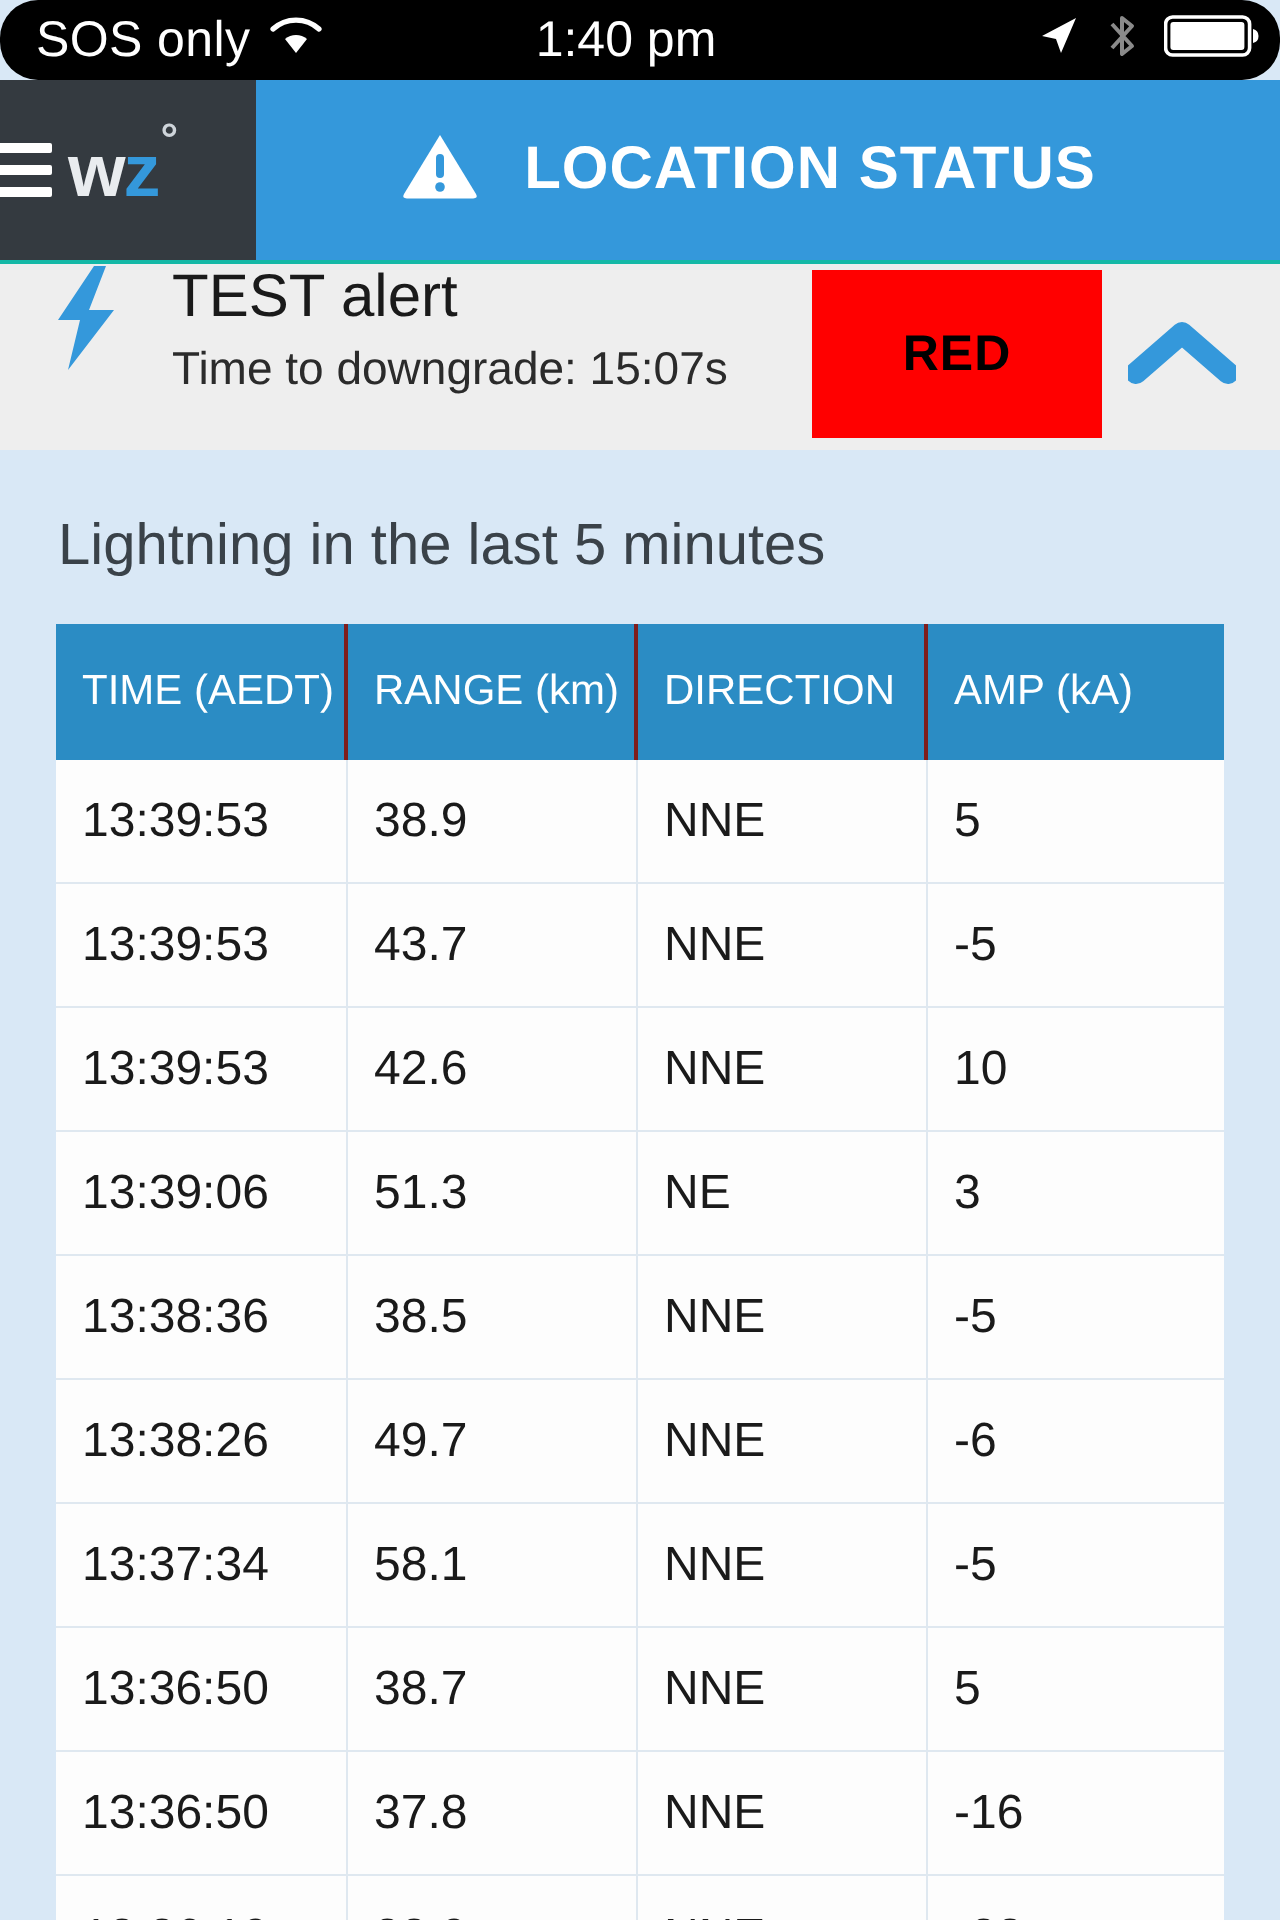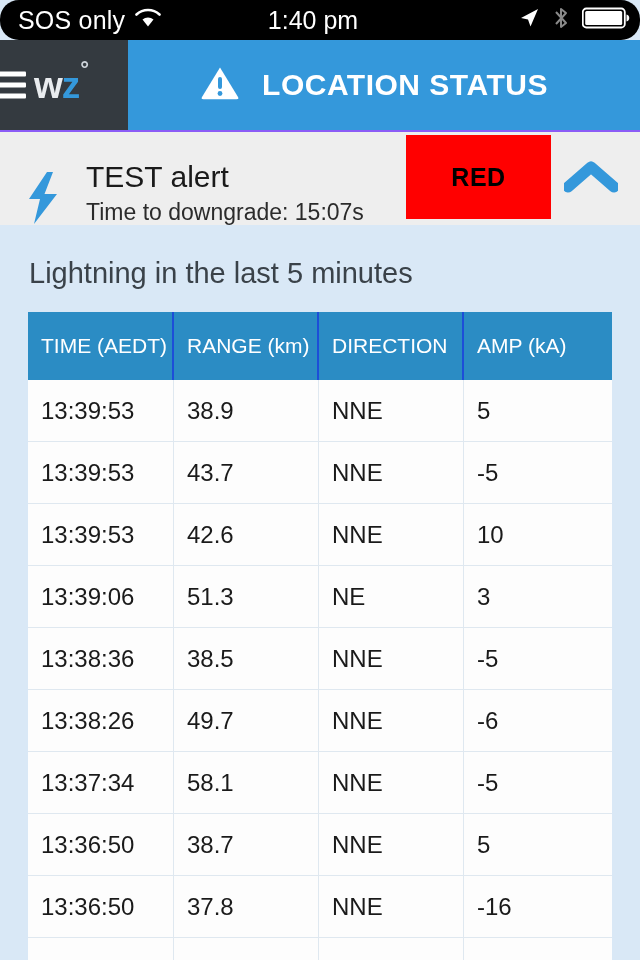--- a/index.html
+++ b/index.html
@@ -109,23 +109,23 @@
     color: #ffffff;
     font-size: 30px;
     font-weight: bold;
     letter-spacing: 0.5px;
   }
 
   
   .alertbar {
     height: 95px;
     background: #eeeeee;
-    border-top: 2px solid #8b5cf6;
-    display: flex;
-    align-items: flex-end;
+    border-top: 2px solid #14b8a6;
+    display: flex;
+    align-items: flex-start;
     position: relative;
   }
   .alert-icon {
     width: 62px;
     display: flex;
     justify-content: center;
     align-items: center;
     margin-left: 12px;
   }
   .alert-text { margin-left: 12px; }
@@ -181,21 +181,21 @@
     border-spacing: 0;
     table-layout: fixed;
   }
   .table th {
     background: #2b8cc4;
     color: #ffffff;
     font-size: 21px;
     font-weight: normal;
     text-align: left;
     padding: 22px 0 22px 13px;
-    border-right: 2px solid #1d4ed8;
+    border-right: 2px solid #7f1d1d;
     height: 62px;
     vertical-align: middle;
   }
   .table th:last-child { border-right: none; }
   .table td {
     background: #fdfdfd;
     color: #1a1a1a;
     font-size: 24px;
     text-align: left;
     padding: 0 8px 0 13px;

